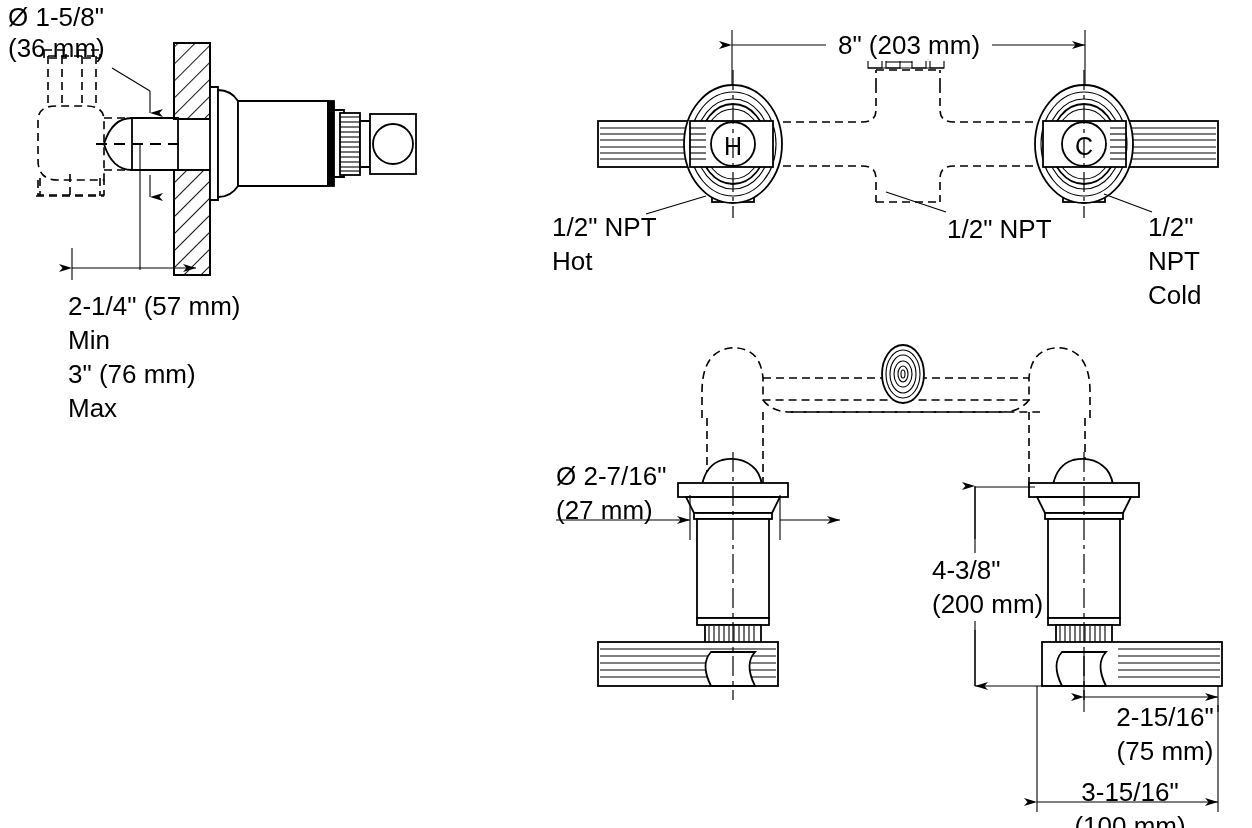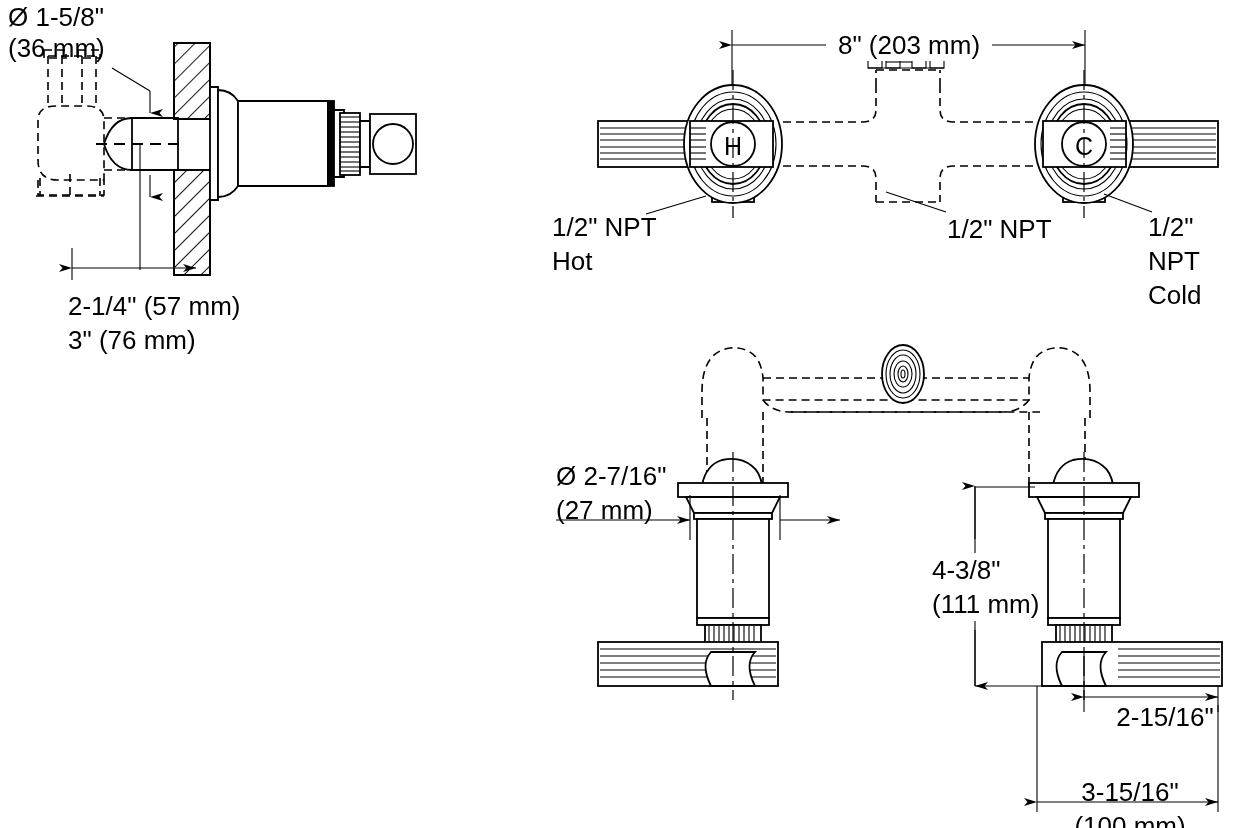--- a/index.html
+++ b/index.html
@@ -395,21 +395,23 @@
     </g>
   </svg>
 
   <div style="position:absolute;left:8px;top:2px;font-size:26px;line-height:31px;">
     <div>Ø 1-5/8"</div>
     <div>(36 mm)</div>
   </div>
 
   <div style="position:absolute;left:68px;top:289px;font-size:26px;line-height:34px;">
     <div>2-1/4" (57 mm)</div>
+    <div>Min</div>
     <div>3" (76 mm)</div>
+    <div>Max</div>
   </div>
 
   <div style="position:absolute;left:826px;top:30px;width:166px;text-align:center;font-size:26px;background:#fff;">8" (203 mm)</div>
 
   <div style="position:absolute;left:552px;top:210px;font-size:26px;line-height:34px;">
     <div>1/2" NPT</div>
     <div>Hot</div>
   </div>
 
   <div style="position:absolute;left:947px;top:212px;font-size:26px;line-height:34px;">1/2" NPT</div>
@@ -419,25 +421,26 @@
     <div>Cold</div>
   </div>
 
   <div style="position:absolute;left:556px;top:459px;font-size:26px;line-height:34px;">
     <div>Ø 2-7/16"</div>
     <div>(27 mm)</div>
   </div>
 
   <div style="position:absolute;left:932px;top:553px;font-size:26px;line-height:34px;background:#fff;">
     <div>4-3/8"</div>
-    <div>(111 mm)</div>
+    <div>(200 mm)</div>
   </div>
 
   <div style="position:absolute;left:1100px;top:700px;font-size:26px;line-height:34px;text-align:center;width:130px;">
     <div>2-15/16"</div>
+    <div>(75 mm)</div>
   </div>
 
   <div style="position:absolute;left:1060px;top:775px;font-size:26px;line-height:34px;text-align:center;width:140px;">
     <div>3-15/16"</div>
     <div style="background:#fff;display:inline-block;padding:0 4px;">(100 mm)</div>
   </div>
 
 </div>
 
 </body></html>

